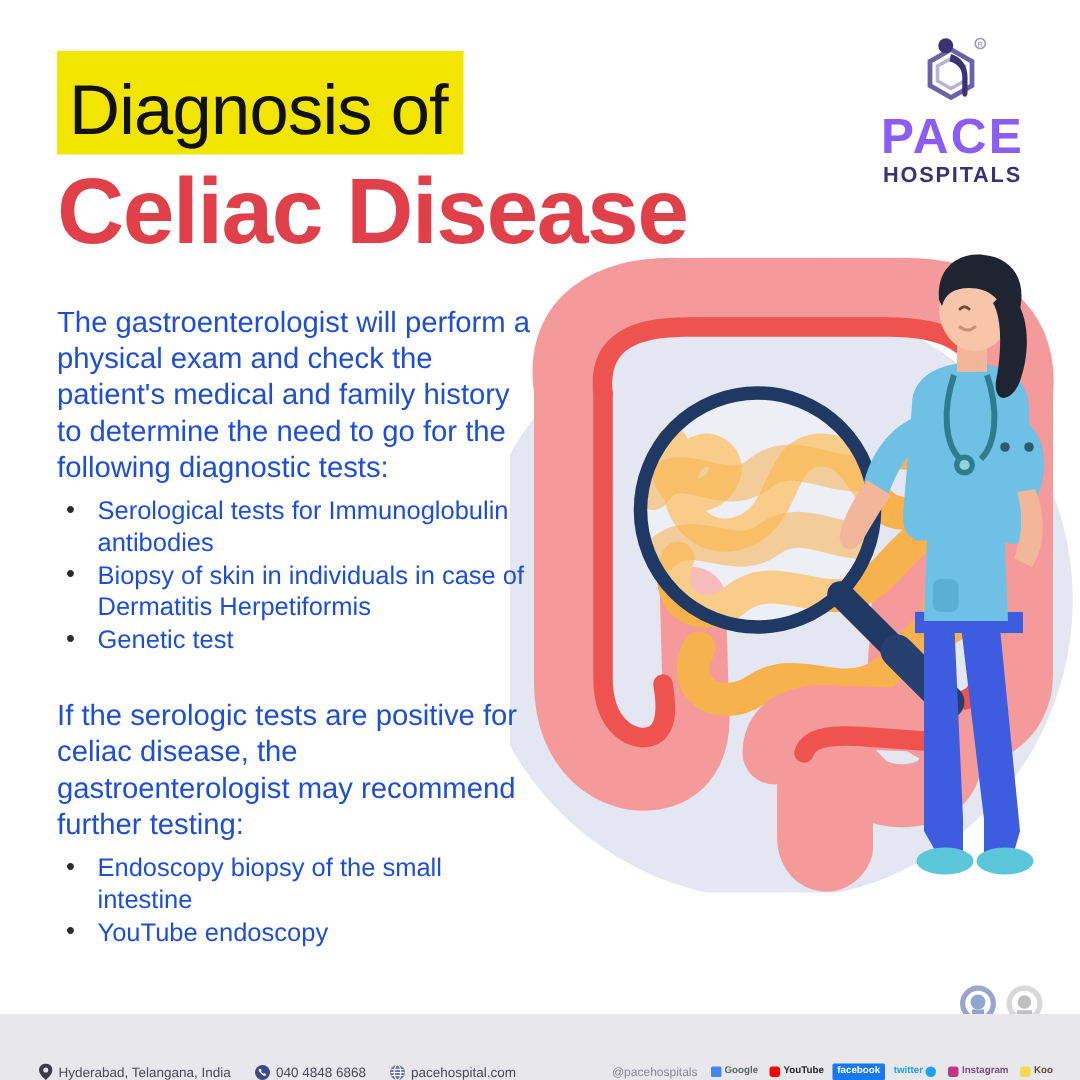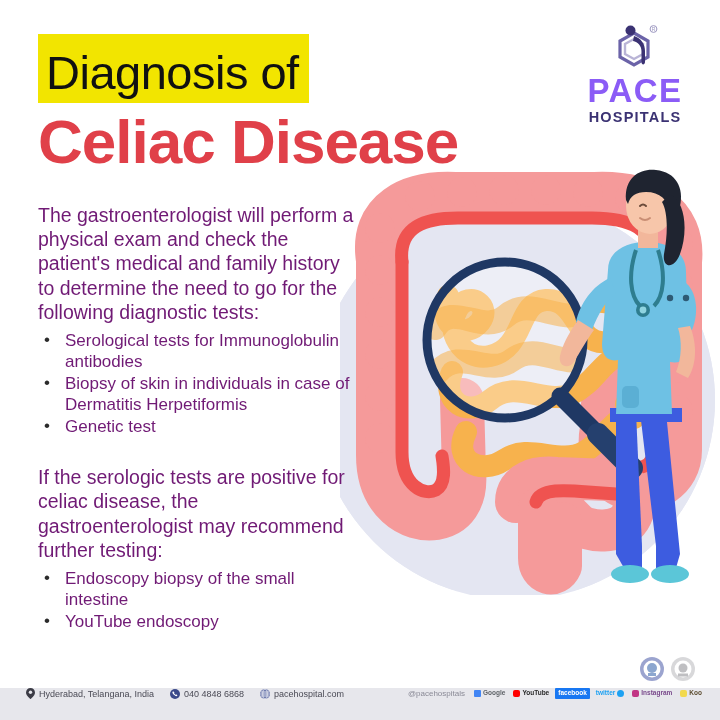--- a/index.html
+++ b/index.html
@@ -86,21 +86,21 @@
     height: 510px;
   }
   .illustration svg { display: block; }
 
   
   .copy {
     position: absolute;
     left: 38px;
     top: 203px;
     width: 320px;
-    color: #701a75;
+    color: #1d4ed8;
   }
   .para {
     font-size: 19.5px;
     line-height: 1.24;
     margin: 0 0 6px 0;
     font-weight: 400;
   }
   .para.second { margin-top: 28px; }
   ul.bullets {
     list-style: none;
@@ -132,24 +132,24 @@
     gap: 5px;
     opacity: 0.55;
   }
 
   
   .footer {
     position: absolute;
     left: 0;
     bottom: 0;
     width: 720px;
-    height: 32px;
+    height: 44px;
     background: #E7E7EC;
     display: flex;
-    align-items: flex-start;
+    align-items: flex-end;
     font-size: 9px;
     color: #4A4A55;
   }
   .f-left {
     display: flex;
     align-items: center;
     padding-left: 26px;
     gap: 16px;
   }
   .f-item {

